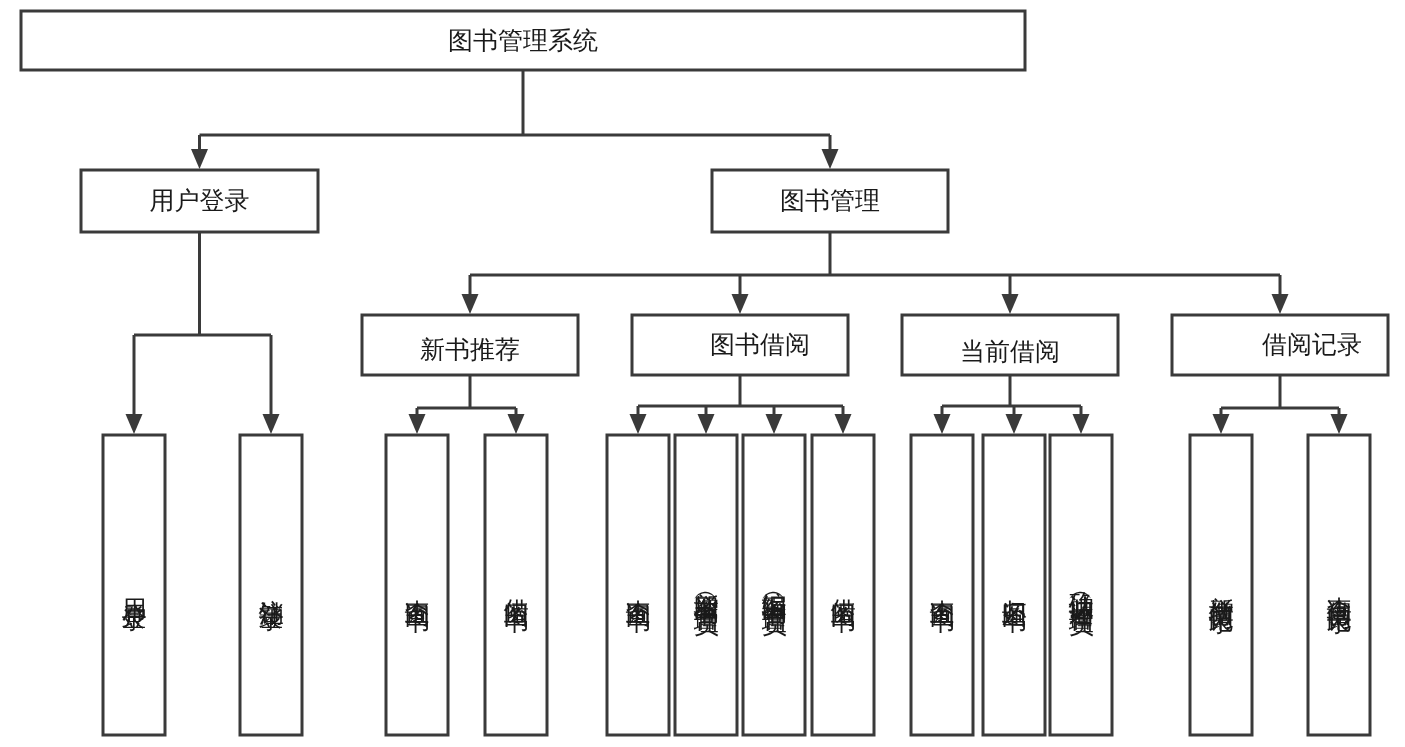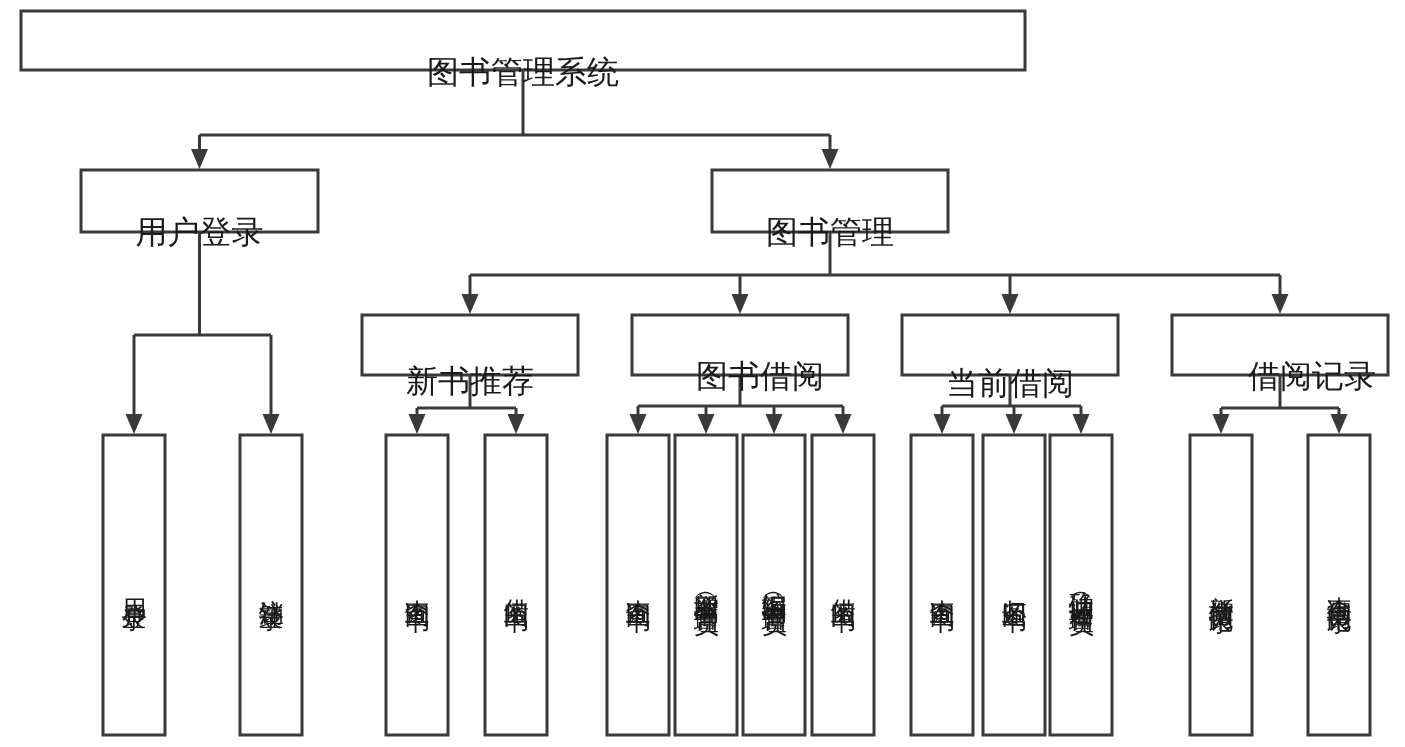--- a/index.html
+++ b/index.html
@@ -46,22 +46,21 @@
     display: flex;
     align-items: center;
     justify-content: center;
     color: #1a1a1a;
     text-align: center;
     line-height: 1.18;
     pointer-events: none;
     font-family: "DejaVu Sans", "Liberation Sans", sans-serif;
   }
   .node-label.horiz {
-    font-size: 32px;
-    margin-top: 32px;
+    font-size: 25px;
   }
   .node-label.vert {
     writing-mode: vertical-rl;
     text-orientation: upright;
     font-size: 25px;
     letter-spacing: 3px;
     align-items: center;
     justify-content: center;
   }
   .watermark {

